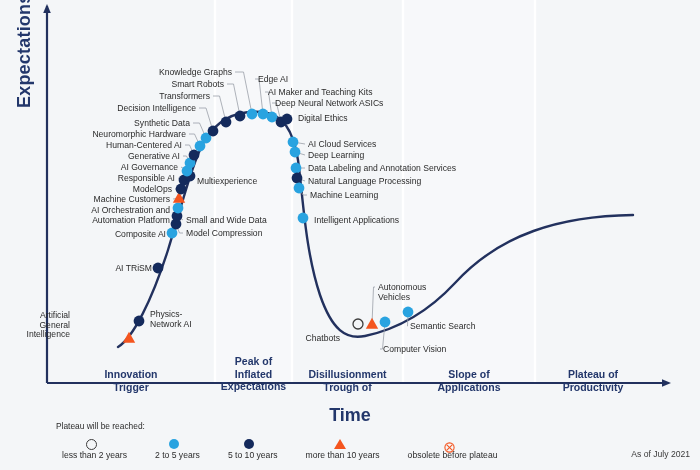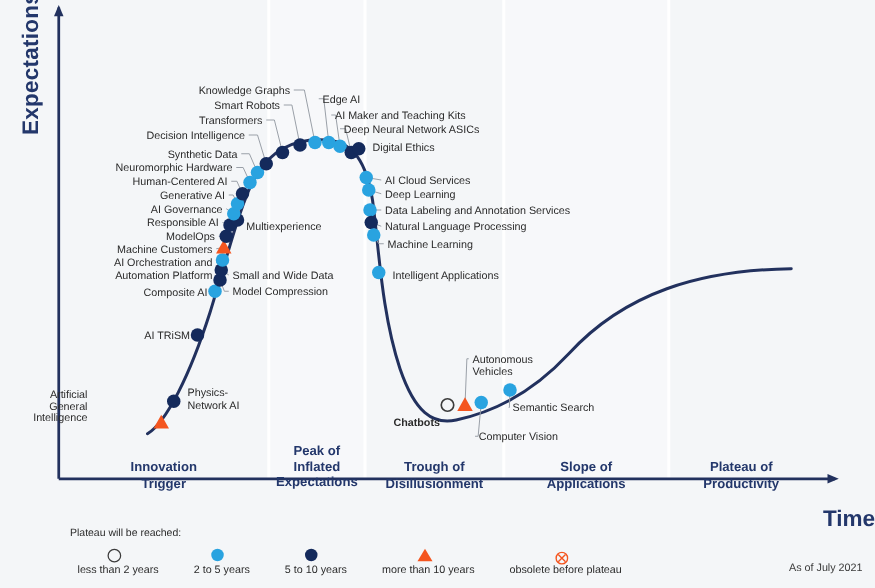--- a/index.html
+++ b/index.html
@@ -19,21 +19,21 @@
     left:14px;top:108px;
     width:180px;
     transform:rotate(-90deg);
     transform-origin:0 0;
     font-size:18px;font-weight:bold;color:#23376b;
     letter-spacing:.2px;
     white-space:nowrap;
   }
   .x-axis-title{
     position:absolute;left:0;top:405px;width:700px;
-    text-align:right;font-size:18px;font-weight:bold;color:#23376b;
+    text-align:center;font-size:18px;font-weight:bold;color:#23376b;
   }
   .phase{
     position:absolute;
     font-size:10.5px;font-weight:bold;color:#23376b;
     text-align:center;line-height:12.5px;
   }
   .tech-label{
     position:absolute;
     font-size:8.6px;color:#2b2b2b;
     line-height:9.6px;
@@ -179,21 +179,21 @@
         <div class="tech-label l" style="top: 75px; left: 258px;">Edge AI</div>
         <div class="tech-label l" style="top: 88px; left: 268px;">AI Maker and Teaching Kits</div>
         <div class="tech-label l" style="top: 99px; left: 275px;">Deep Neural Network ASICs</div>
         <div class="tech-label l" style="top: 114px; left: 298px;">Digital Ethics</div>
         <div class="tech-label l" style="top: 140px; left: 308px;">AI Cloud Services</div>
         <div class="tech-label l" style="top: 151px; left: 308px;">Deep Learning</div>
         <div class="tech-label l" style="top: 164px; left: 308px;">Data Labeling and Annotation Services</div>
         <div class="tech-label l" style="top: 177px; left: 308px;">Natural Language Processing</div>
         <div class="tech-label l" style="top: 191px; left: 310px;">Machine Learning</div>
         <div class="tech-label l" style="top: 216px; left: 314px;">Intelligent Applications</div>
-        <div class="tech-label r" style="top: 334px; right: 348px; font-weight: bold;">Chatbots</div>
+        <div class="tech-label r" style="top: 334px; right: 360px;">Chatbots</div>
         <div class="tech-label l" style="top: 283px; left: 378px;">Autonomous
 Vehicles</div>
         <div class="tech-label l" style="top: 345px; left: 383px;">Computer Vision</div>
         <div class="tech-label l" style="top: 322px; left: 410px;">Semantic Search</div>
       </div>
   </div>
 
   <div class="y-axis-title">Expectations</div>
   <div class="x-axis-title">Time</div>
 
@@ -201,22 +201,22 @@
       <div class="phase" style="top: 368px; left: 71px; width: 120px;">
         <div>Innovation</div>
         <div>Trigger</div>
       </div>
       <div class="phase" style="top: 355px; left: 193.5px; width: 120px;">
         <div>Peak of</div>
         <div>Inflated</div>
         <div>Expectations</div>
       </div>
       <div class="phase" style="top: 368px; left: 287.5px; width: 120px;">
+        <div>Disillusionment</div>
         <div>Trough of</div>
-        <div>Disillusionment</div>
       </div>
       <div class="phase" style="top: 368px; left: 409px; width: 120px;">
         <div>Slope of</div>
         <div>Applications</div>
       </div>
       <div class="phase" style="top: 368px; left: 533px; width: 120px;">
         <div>Plateau of</div>
         <div>Productivity</div>
       </div>
     </div>

